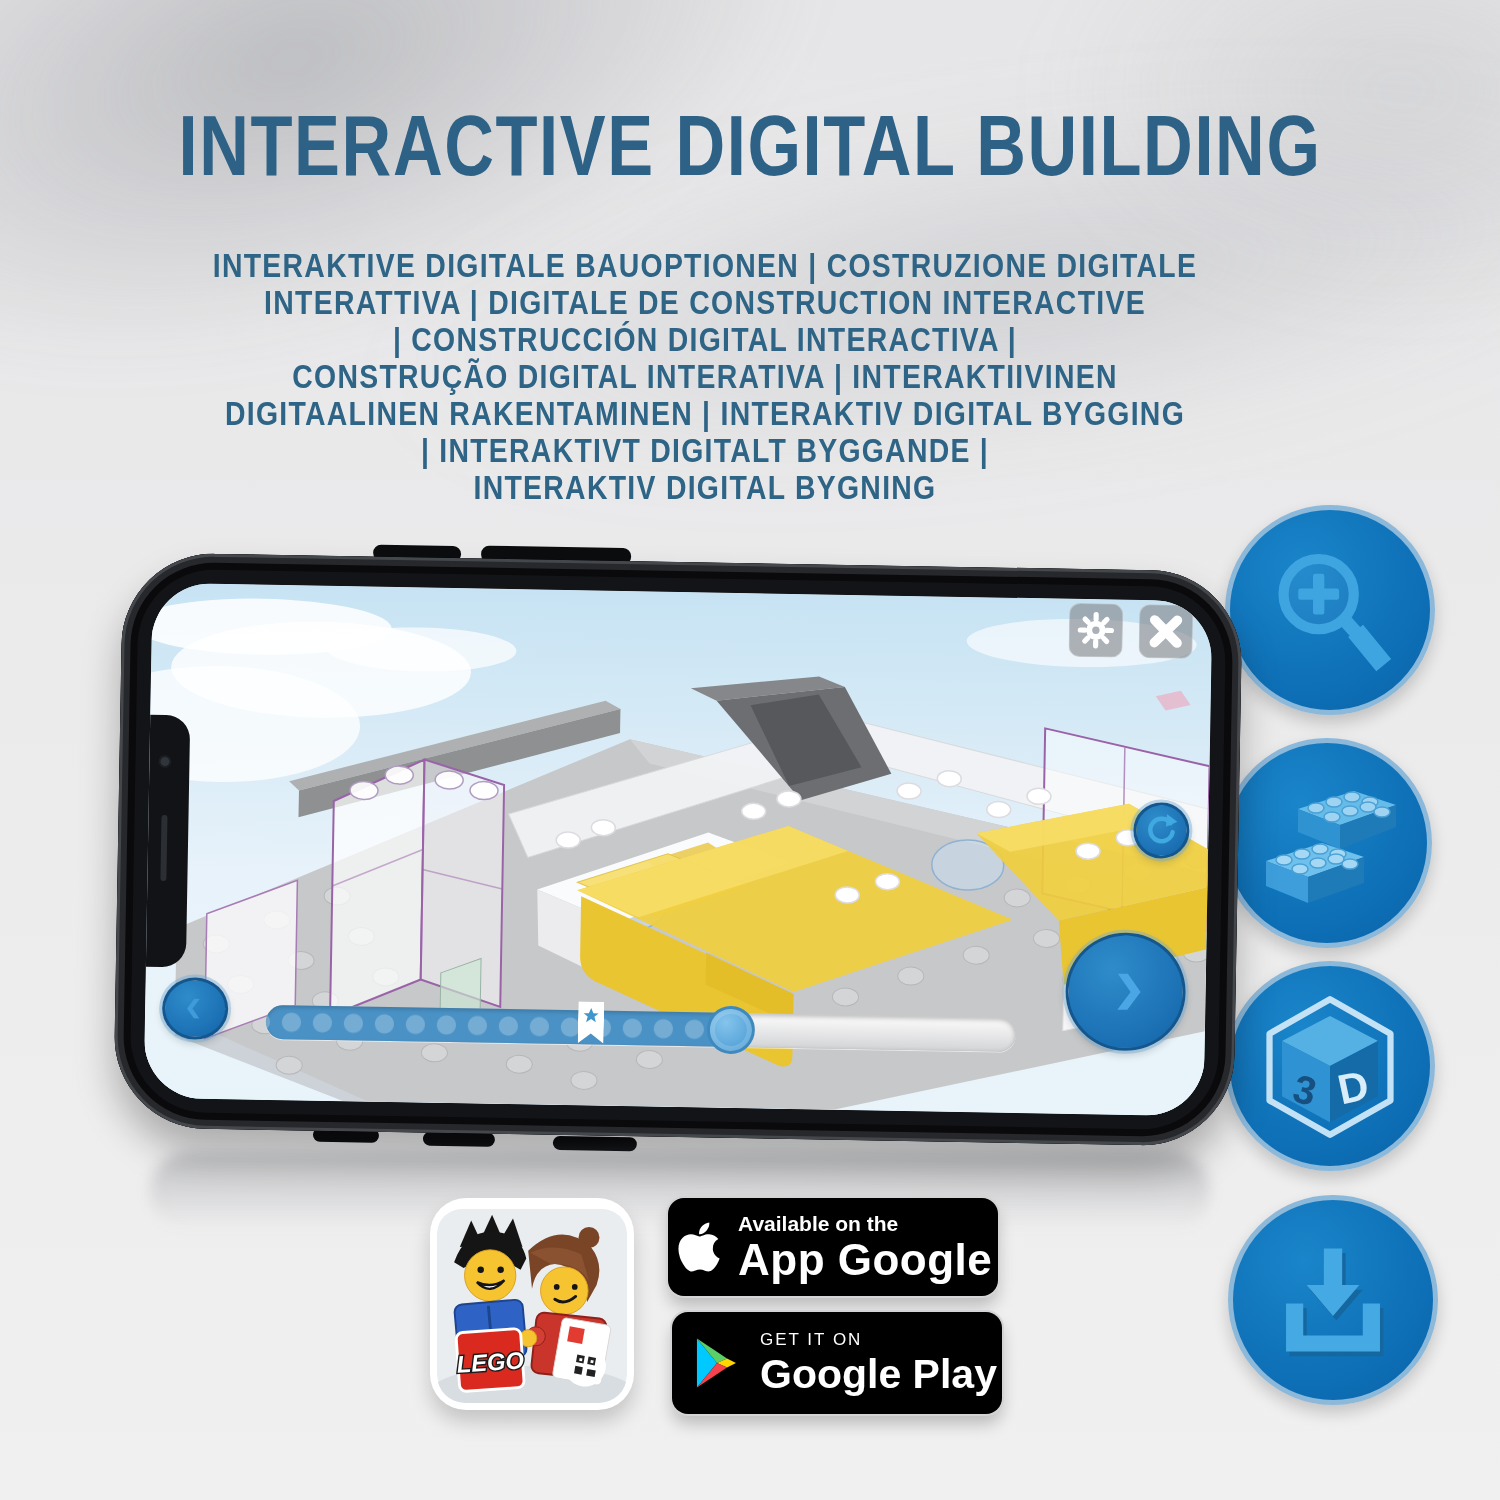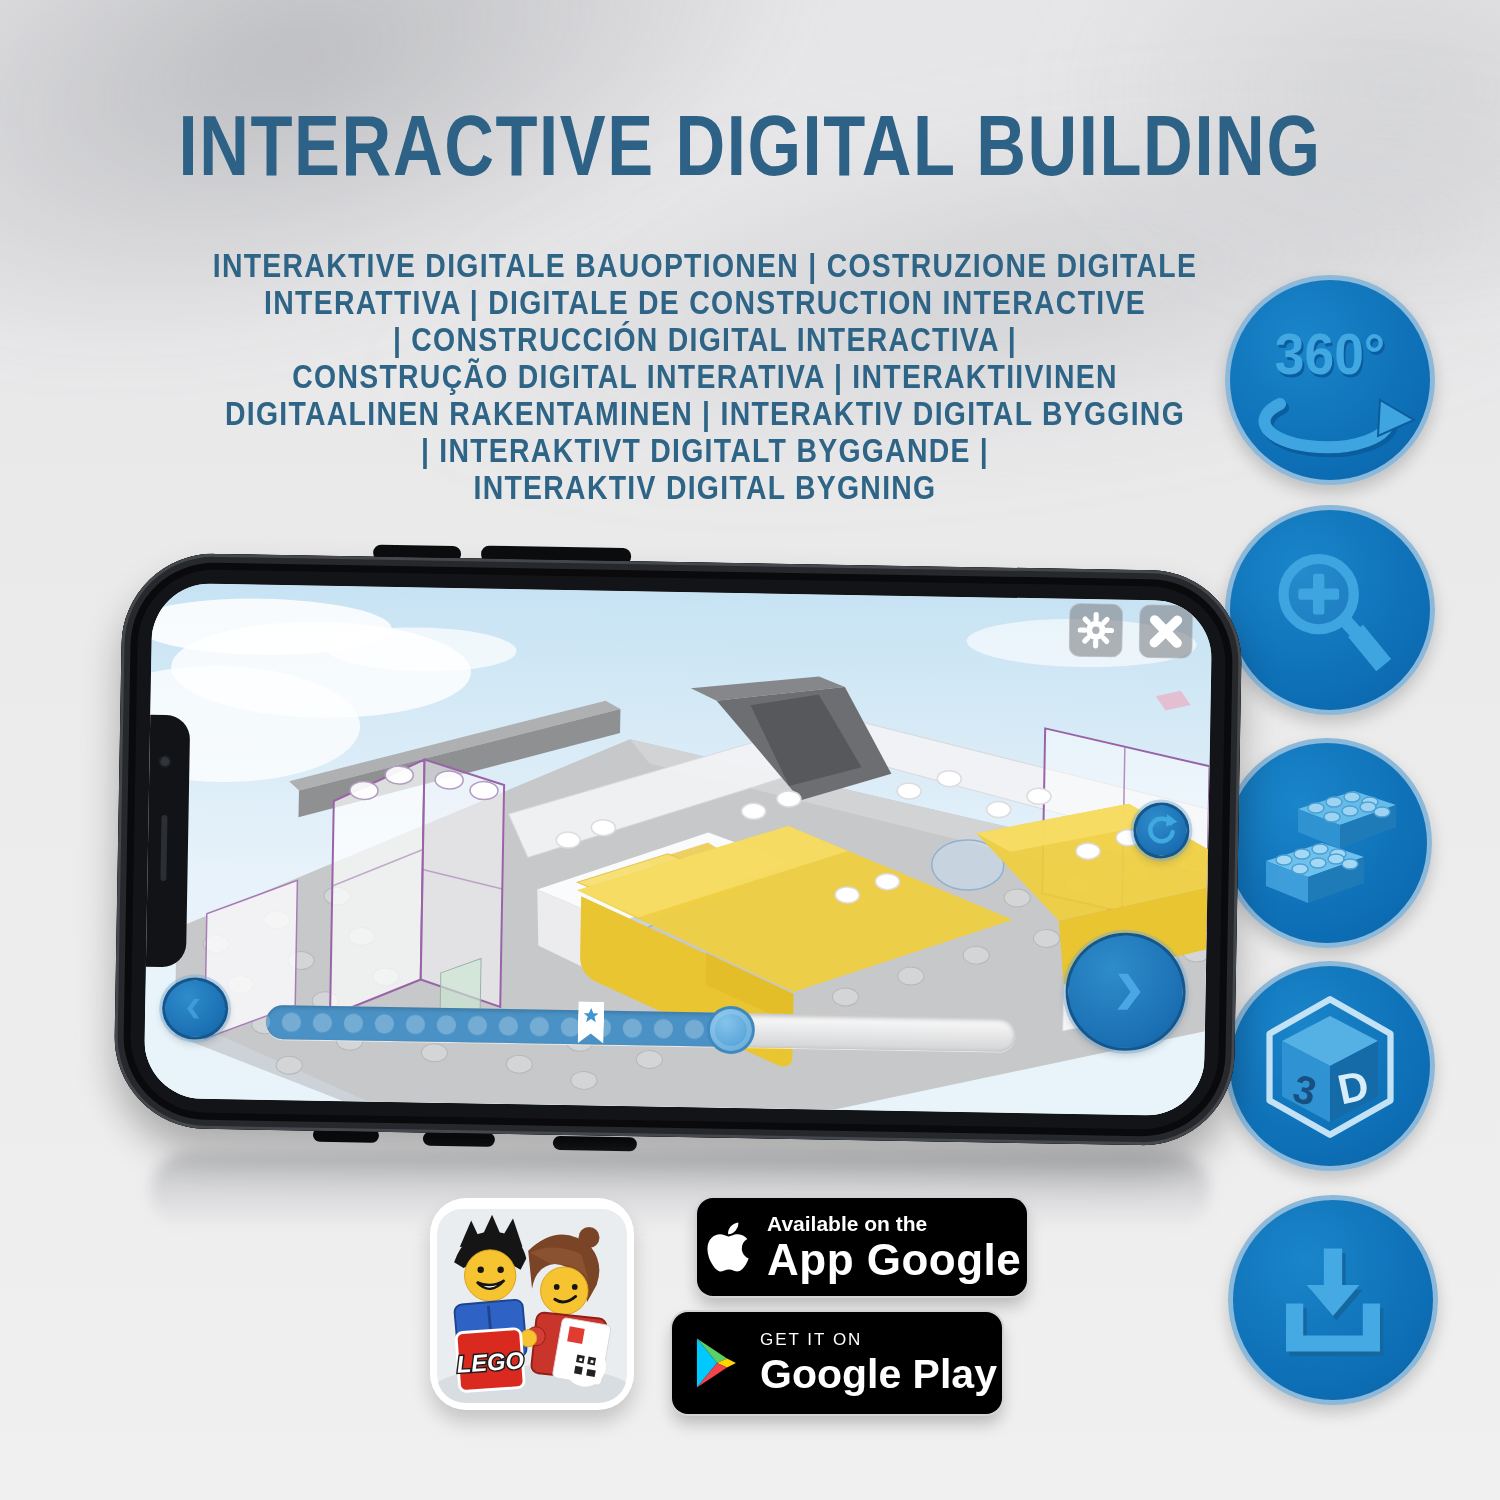--- a/index.html
+++ b/index.html
@@ -84,21 +84,21 @@
     border-radius:46px;filter:blur(7px);}
 
   
   .lego-icon{position:absolute;left:430px;top:1198px;width:204px;height:212px;z-index:3;
     border-radius:36px;background:#fff;padding:7px;
     box-shadow:0 12px 20px rgba(0,0,0,.18);}
   .lego-icon svg{width:100%;height:100%;border-radius:28px;}
   .badge{position:absolute;background:#000;border-radius:16px;z-index:3;color:#fff;
     box-shadow:0 0 0 2px #d4d4d6,0 10px 16px rgba(0,0,0,.22);
     display:flex;align-items:center;}
-  .badge-appstore{left:697px;top:1198px;width:330px;height:98px;padding-left:8px;}
+  .badge-appstore{left:668px;top:1198px;width:330px;height:98px;padding-left:8px;}
   .badge-gplay{left:672px;top:1312px;width:330px;height:102px;padding-left:18px;}
   .badge .txt{margin-left:16px;display:flex;flex-direction:column;justify-content:center;}
   .as-top{font-size:21px;font-weight:700;line-height:25px;}
   .as-bottom{font-size:44px;font-weight:700;line-height:48px;letter-spacing:.5px;}
   .gp-top{font-size:17px;font-weight:400;letter-spacing:2px;line-height:22px;}
   .gp-bottom{font-size:41px;font-weight:700;line-height:46px;}
 </style>
 </head>
 <body>
 
@@ -111,28 +111,20 @@
   <div class="subtitle">
     <div class="line">INTERAKTIVE DIGITALE BAUOPTIONEN | COSTRUZIONE DIGITALE</div>
     <div class="line">INTERATTIVA | DIGITALE DE CONSTRUCTION INTERACTIVE</div>
     <div class="line">| CONSTRUCCIÓN DIGITAL INTERACTIVA |</div>
     <div class="line">CONSTRUÇÃO DIGITAL INTERATIVA | INTERAKTIIVINEN</div>
     <div class="line">DIGITAALINEN RAKENTAMINEN | INTERAKTIV DIGITAL BYGGING</div>
     <div class="line">| INTERAKTIVT DIGITALT BYGGANDE |</div>
     <div class="line">INTERAKTIV DIGITAL BYGNING</div>
   </div>
 
-  <div class="feature-circle" style="left:1225px;top:275px;">
-    <div class="f360-label">360°</div>
-    <svg class="f360-arc" width="166" height="110" viewBox="0 0 166 110">
-      <path d="M28,28 a62,26 0 1 0 108,14" fill="none" stroke="#0b5d9d" stroke-width="12" stroke-linecap="round" transform="translate(3,4)"></path>
-      <path d="M28,28 a62,26 0 1 0 108,14" fill="none" stroke="#3fa5e0" stroke-width="12" stroke-linecap="round"></path>
-      <polygon points="128,24 162,44 126,60" fill="#3fa5e0" stroke="#0b5d9d" stroke-width="2"></polygon>
-    </svg>
-  </div>
 
   <div class="feature-circle" style="left:1225px;top:505px;">
     <svg width="136" height="136" viewBox="0 0 120 120">
       <circle cx="50" cy="46" r="31" fill="rgba(255,255,255,.05)" stroke="#3fa5e0" stroke-width="9"></circle>
       <rect x="32" y="41" width="36" height="10" rx="2" fill="#3fa5e0"></rect>
       <rect x="45" y="28" width="10" height="36" rx="2" fill="#3fa5e0"></rect>
       <line x1="74" y1="70" x2="92" y2="90" stroke="#3fa5e0" stroke-width="12"></line>
       <line x1="88" y1="85" x2="102" y2="102" stroke="#3fa5e0" stroke-width="17" stroke-linecap="square"></line>
     </svg>
   </div>

